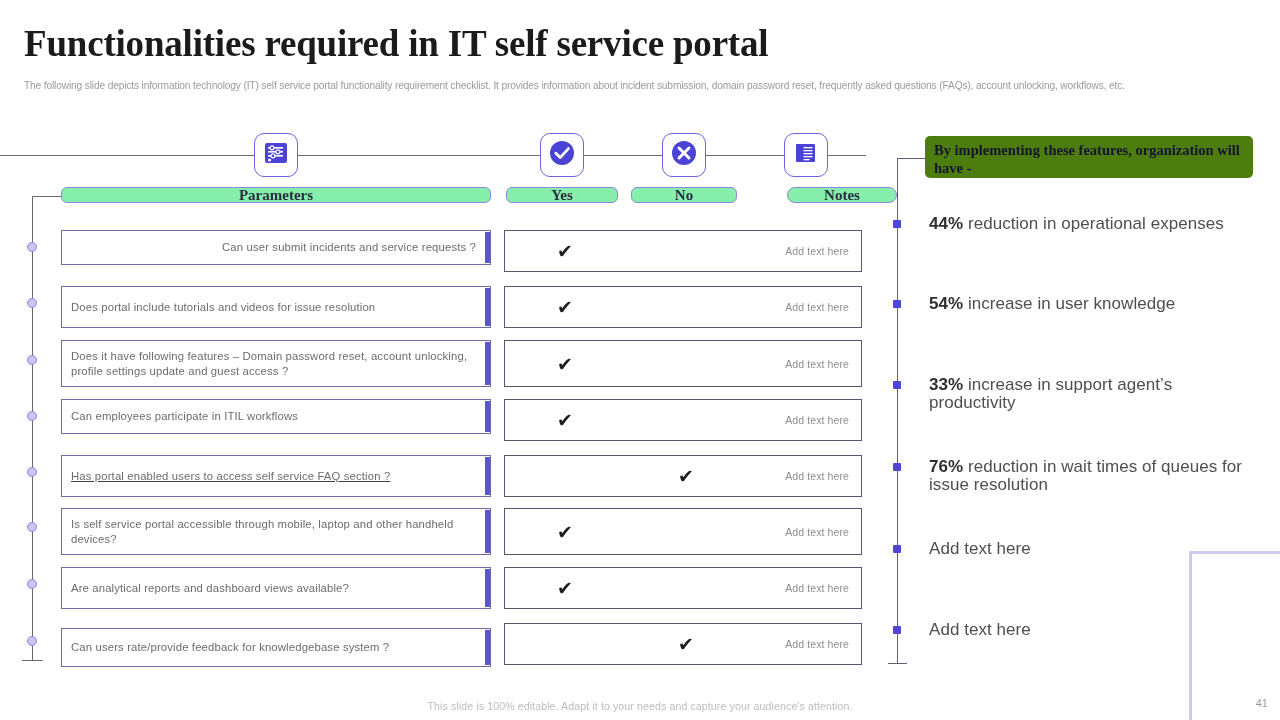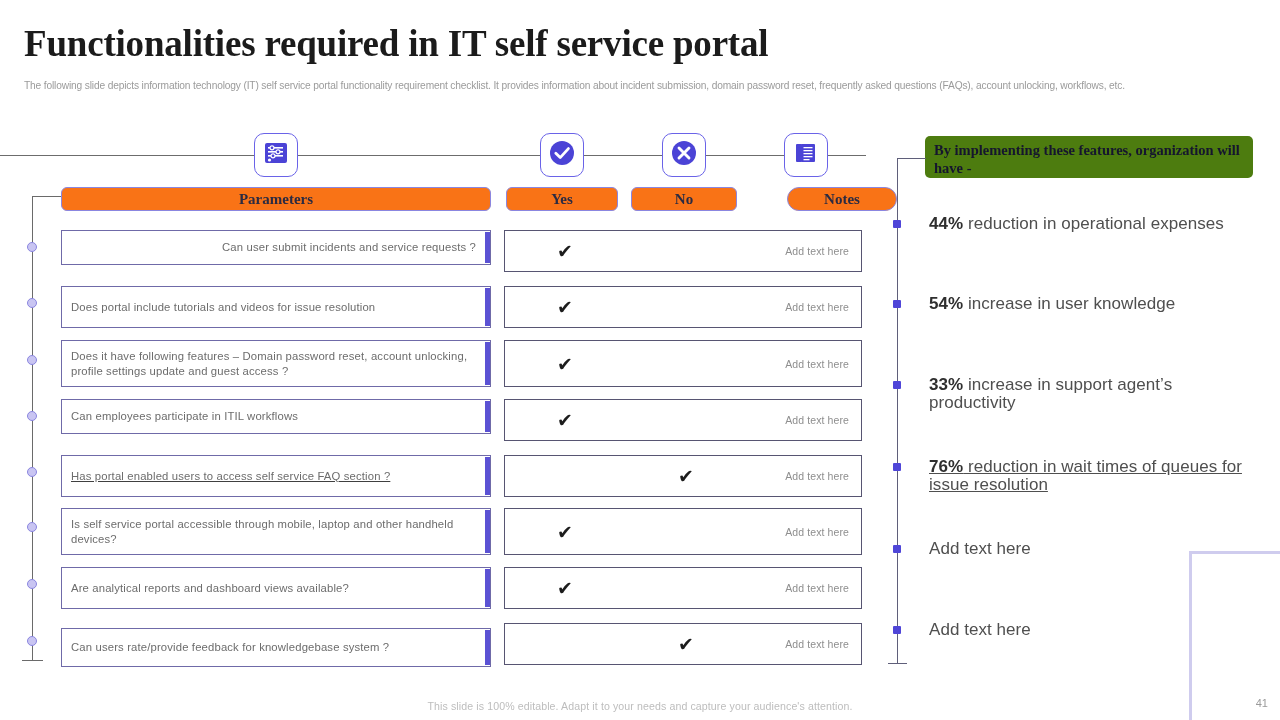--- a/index.html
+++ b/index.html
@@ -63,22 +63,22 @@
   }
   #icon-tile-parameters { left: 254px; }
   #icon-tile-yes        { left: 540px; }
   #icon-tile-no         { left: 662px; }
   #icon-tile-notes      { left: 784px; }
 
   
   .head-pill {
     position: absolute;
     top: 187px;
-    height: 24px;
-    background: #f97316;
+    height: 16px;
+    background: #86efac;
     border: 1px solid #8b86e0;
     border-radius: 6px;
     box-sizing: border-box;
     display: flex;
     align-items: center;
     justify-content: center;
     font-family: "Liberation Serif", serif;
     font-size: 15px;
     font-weight: 700;
     color: #2b2b42;
@@ -413,21 +413,21 @@
 <div id="right-rail-elbow"></div>
 <div id="right-rail-foot"></div>
 <div id="benefits-host">
     <div class="benefit-dot" style="top: 220px;"></div>
     <div class="benefit-text" style="top: 215px;"><b>44%</b><span> reduction in operational expenses</span></div>
     <div class="benefit-dot" style="top: 300px;"></div>
     <div class="benefit-text" style="top: 295px;"><b>54%</b><span> increase in user knowledge</span></div>
     <div class="benefit-dot" style="top: 381px;"></div>
     <div class="benefit-text" style="top: 376px;"><b>33%</b><span> increase in support agent’s productivity</span></div>
     <div class="benefit-dot" style="top: 463px;"></div>
-    <div class="benefit-text" style="top: 458px; text-decoration: underline;"><b>76%</b><span> reduction in wait times of queues for issue resolution</span></div>
+    <div class="benefit-text" style="top: 458px;"><b>76%</b><span> reduction in wait times of queues for issue resolution</span></div>
     <div class="benefit-dot" style="top: 545px;"></div>
     <div class="benefit-text" style="top: 540px;"><span>Add text here</span></div>
     <div class="benefit-dot" style="top: 626px;"></div>
     <div class="benefit-text" style="top: 621px;"><span>Add text here</span></div>
   </div>
 
 <div id="corner-frame"></div>
 <div id="footer-note">This slide is 100% editable. Adapt it to your needs and capture your audience's attention.</div>
 <div id="page-number">41</div>
 

